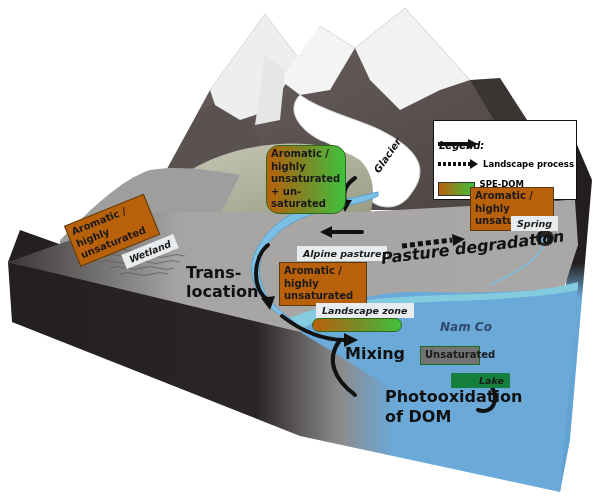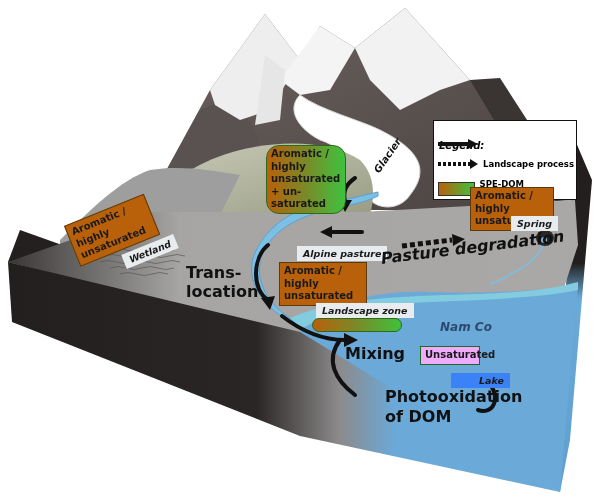--- a/index.html
+++ b/index.html
@@ -2,23 +2,23 @@
 <html><head>
 <meta charset="utf-8">
 <style>
   html, body { margin: 0; padding: 0; background: #ffffff; }
   body { width: 600px; height: 501px; position: relative; overflow: hidden; font-family: "DejaVu Sans", sans-serif; }
   #scene { position: absolute; left: 0; top: 0; width: 600px; height: 501px; }
   .lbl { position: absolute; font-family: "DejaVu Sans", sans-serif; color: #111; line-height: 1.15; }
   .box { position: absolute; font-size: 10px; font-weight: bold; padding: 2px 4px; border: 1px solid #5a3a10; color: #1a1a1a; line-height: 1.25; box-sizing: border-box; }
   .orange { background: #b9600a; }
   .grad { background: linear-gradient(90deg, #b9600a 0%, #7a8a28 50%, #3ec23e 100%); border-color: #2d6a1a; border-radius: 13px; }
-  .green { background: #f0abfc; border-color: #1e6a1e; text-align: center; }
+  .green { background: #737373; border-color: #1e6a1e; text-align: center; }
   .tag { position: absolute; background: #e9ecee; font-style: italic; font-weight: bold; font-size: 9.5px; padding: 2px 6px; color: #1a1a1a; }
-  .tag.lake { background: #3b82f6; padding-left: 28px; }
+  .tag.lake { background: #15803d; padding-left: 28px; }
   .big { font-weight: bold; font-size: 16px; }
   .legend { position: absolute; left: 433px; top: 120px; width: 144px; height: 80px; background: #fff; border: 1.5px solid #111; box-sizing: border-box; font-size: 8.5px; font-weight: bold; }
   .legend .row { position: absolute; left: 4px; display: flex; align-items: center; gap: 5px; }
   .legend .ttl { position: absolute; left: 5px; top: 19px; font-style: italic; font-size: 10px; }
 </style>
 </head>
 <body>
 
 <svg id="scene" viewBox="0 0 600 501" xmlns="http://www.w3.org/2000/svg">
   <defs>

